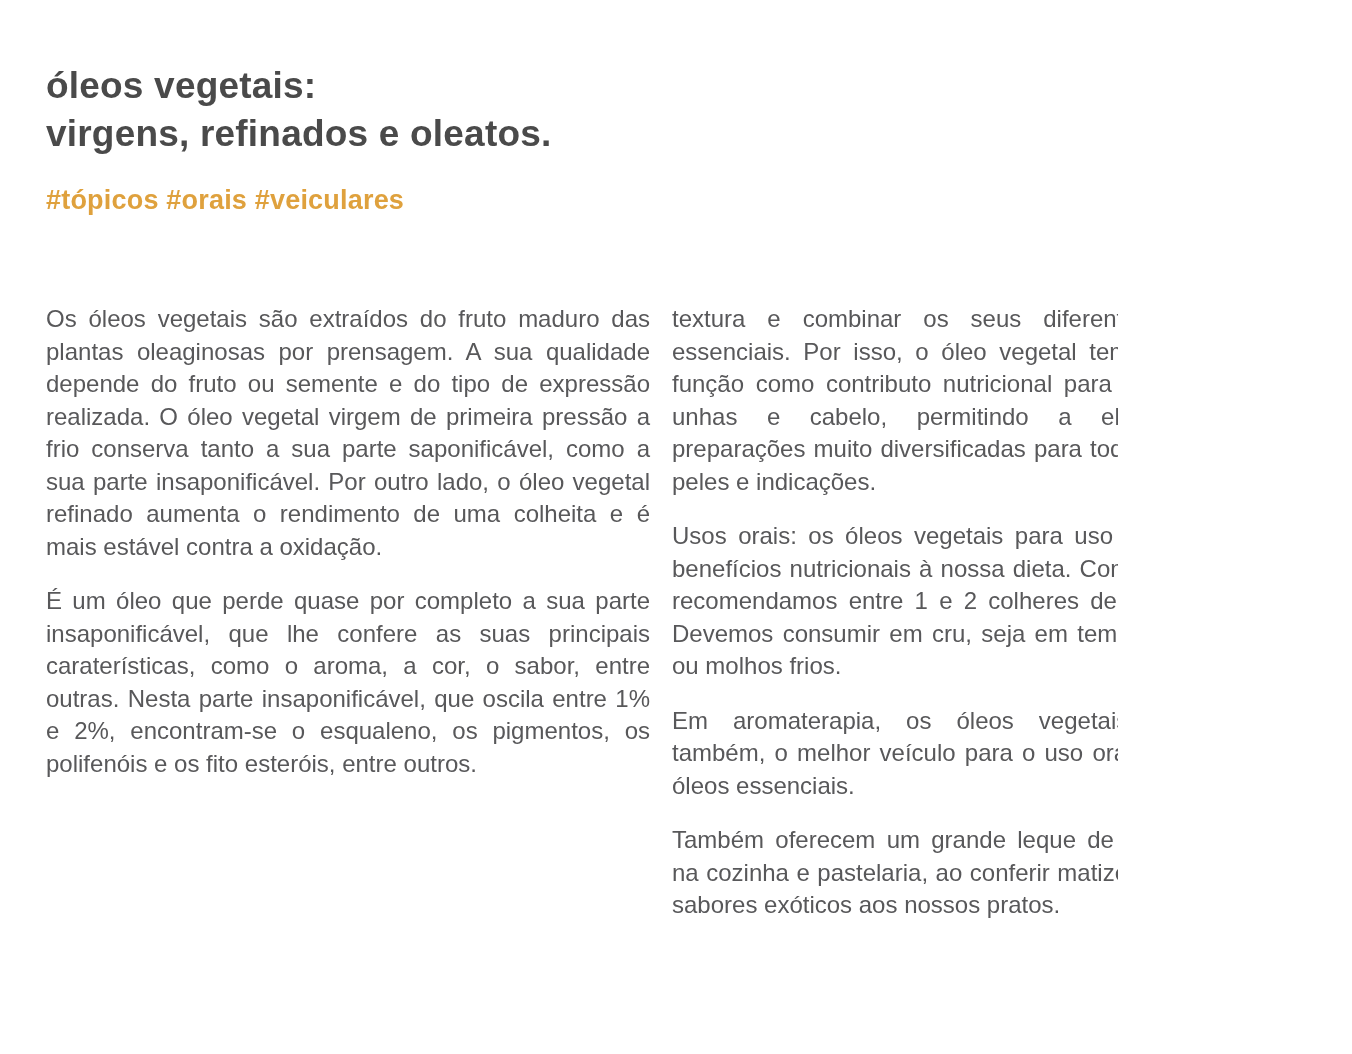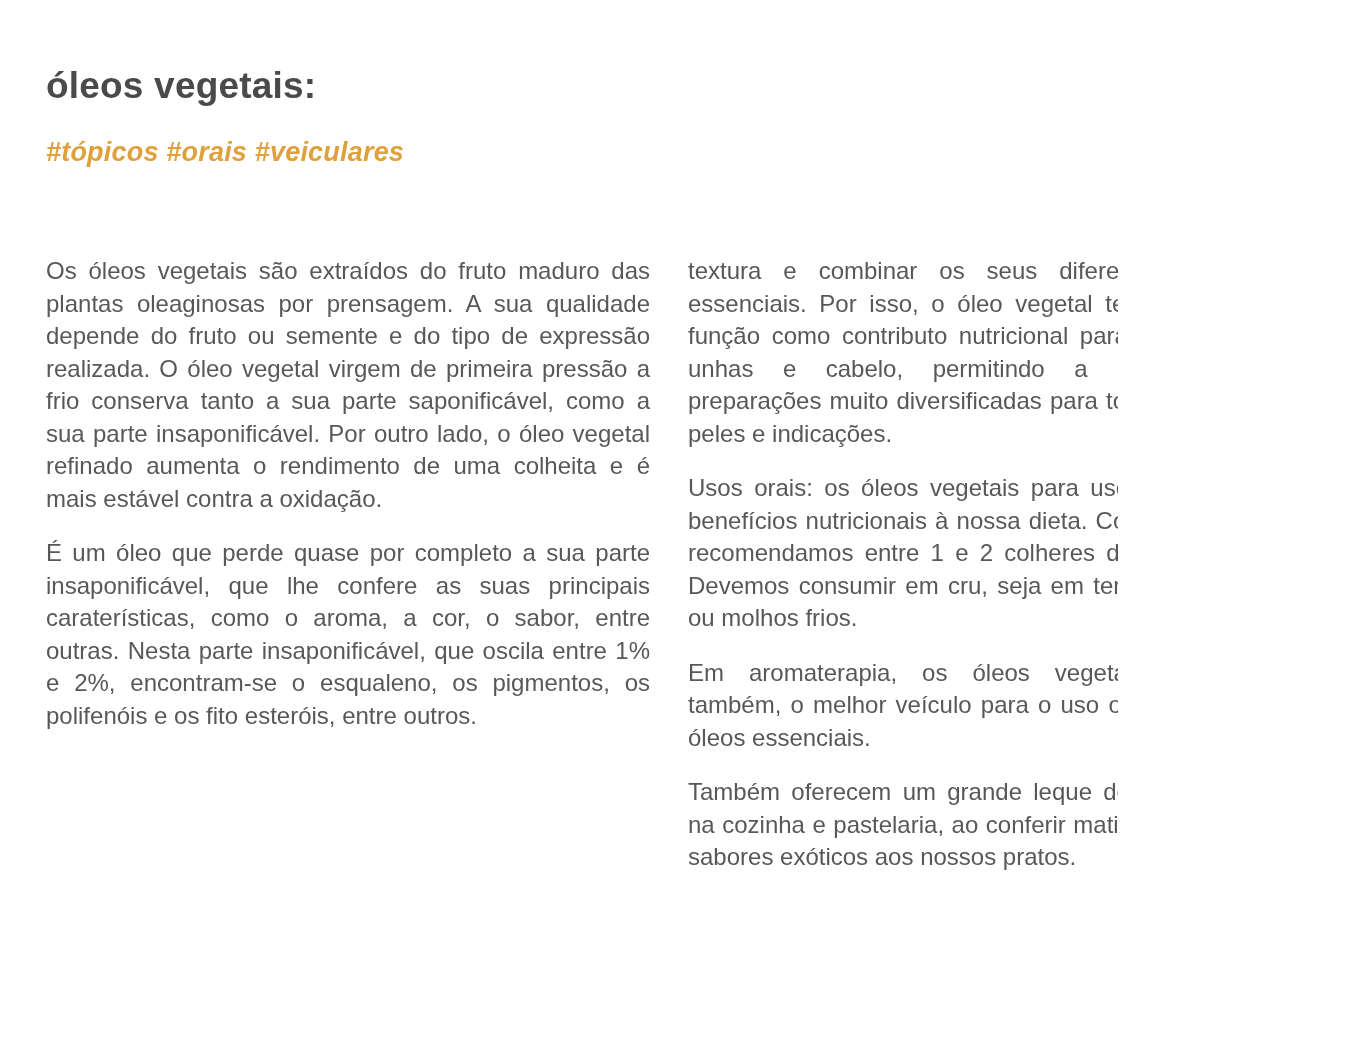--- a/index.html
+++ b/index.html
@@ -32,25 +32,24 @@
     letter-spacing: 0.2px;
   }
   .title-line { display: block; }
   .hashtags {
     margin-top: 27px;
     color: var(--accent);
     font-size: 27px;
     line-height: 30px;
     font-weight: bold;
     letter-spacing: 0.2px;
-    font-style: italic;
   }
   .columns {
     display: flex;
-    gap: 38px;
+    gap: 22px;
     margin-top: 88px;
     width: 1247px;
   }
   .col {
     width: 604px;
     flex: 0 0 604px;
   }
   .col p {
     margin: 0 0 22px 0;
     color: var(--body);
@@ -63,20 +62,21 @@
     text-align-last: justify;
   }
 </style>
 </head>
 <body>
 
 <div class="page">
 
   <h1 class="title">
     <span class="title-line">óleos vegetais:</span>
+    <span class="title-line">virgens, refinados e oleatos.</span>
   </h1>
 
   <div class="hashtags">#tópicos #orais #veiculares</div>
 
   <div class="columns">
 
     <div class="col">
       <p>Os óleos vegetais são extraídos do fruto maduro das plantas oleaginosas por prensagem. A sua qualidade depende do fruto ou semente e do tipo de expressão realizada. O óleo vegetal virgem de primeira pressão a frio conserva tanto a sua parte saponificável, como a sua parte insaponificável. Por outro lado, o óleo vegetal refinado aumenta o rendimento de uma colheita e é mais estável contra a oxidação.</p>
       <p>É um óleo que perde quase por completo a sua parte insaponificável, que lhe confere as suas principais caraterísticas, como o aroma, a cor, o sabor, entre outras. Nesta parte insaponificável, que oscila entre 1% e 2%, encontram-se o esqualeno, os pigmentos, os polifenóis e os fito esteróis, entre outros.</p>
     </div>

